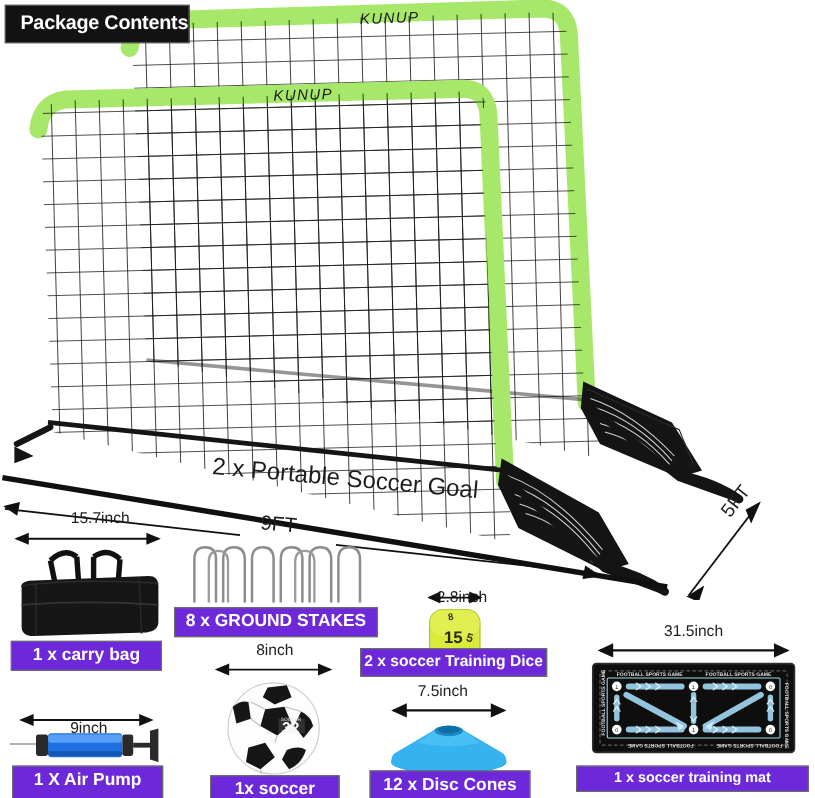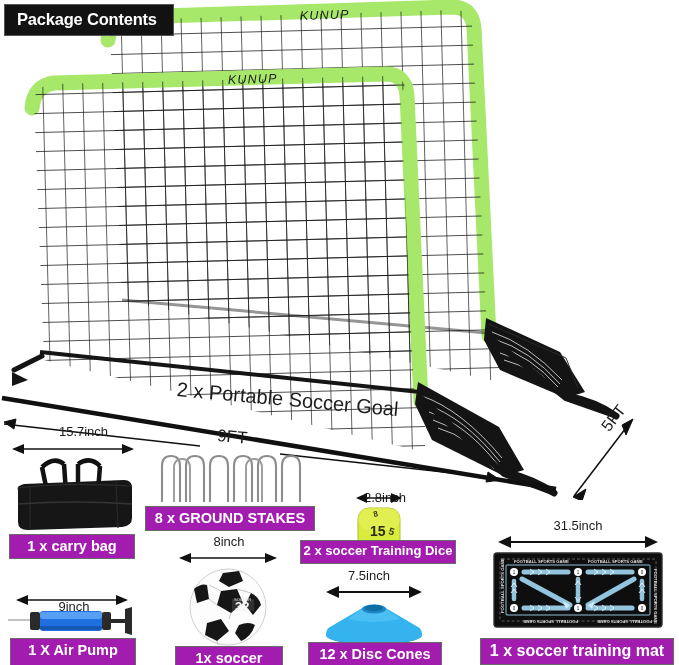--- a/index.html
+++ b/index.html
@@ -8,34 +8,34 @@
     background: #ffffff;
     font-family: "Liberation Sans", sans-serif;
     overflow: hidden;
   }
   #stage { position: relative; width: 679px; height: 665px; background:#fff; }
 
   
   .hdr-badge{
     position:absolute; left:4px; top:4px;
     background:#121212; color:#fff;
-    padding:5px 16px 6px 12px;
+    padding:5px 0 6px 12px;
     font-weight:bold; font-size:16.5px; letter-spacing:-0.2px;
     border:1px solid #555; white-space:nowrap;
     z-index:40;
   }
 
   
   .goal-area{ position:absolute; left:0; top:0; width:679px; height:500px; }
   .goal-svg{ position:absolute; left:0; top:0; }
 
   
   .item{ position:absolute; }
   .cap{
-    background:#a21caf; color:#fff; font-weight:bold;
+    background:#6d28d9; color:#fff; font-weight:bold;
     border:1px solid #6a6a6a;
     text-align:center; white-space:nowrap;
     line-height:1.12;
   }
 
   
   .dimlbl{
     position:absolute; color:#1d1d1d; font-size:13px;
     white-space:nowrap; text-align:center;
     font-family:"Liberation Sans", sans-serif;
@@ -350,16 +350,16 @@
           <path d="M161,58 L164,54 L167,58"></path>
         <path d="M97,50 L100,46 L103,50"></path>
           <path d="M97,62 L100,66 L103,62"></path>
       </g>
 
       <g fill="#cfeafa">
         <path d="M92,70 L85,66 L88,74 Z"></path>
         <path d="M110,70 L117,66 L114,74 Z"></path>
       </g>
     </svg>
-    <div class="cap" style="position:absolute; left:2px; top:120px; width:194px; font-size:16px; padding:3px 0 4px 0;">1 x soccer training mat</div>
+    <div class="cap" style="position:absolute; left:2px; top:120px; width:194px; font-size:12px; padding:3px 0 4px 0;">1 x soccer training mat</div>
   </div>
 
 </div>
 
 </body></html>

